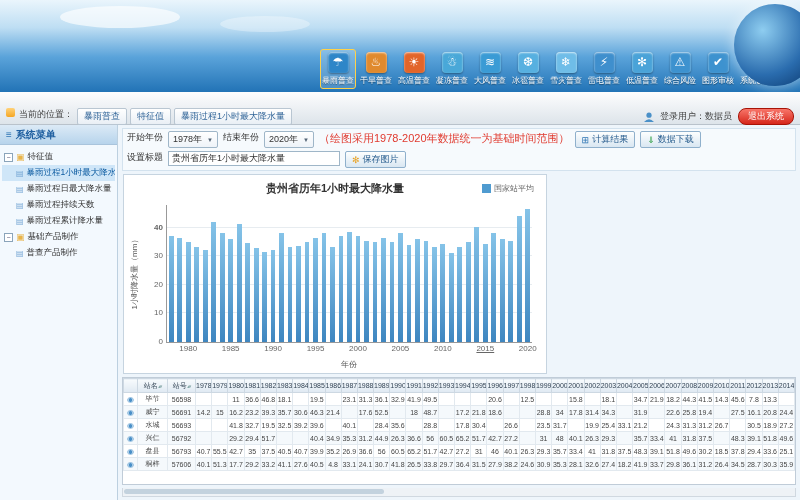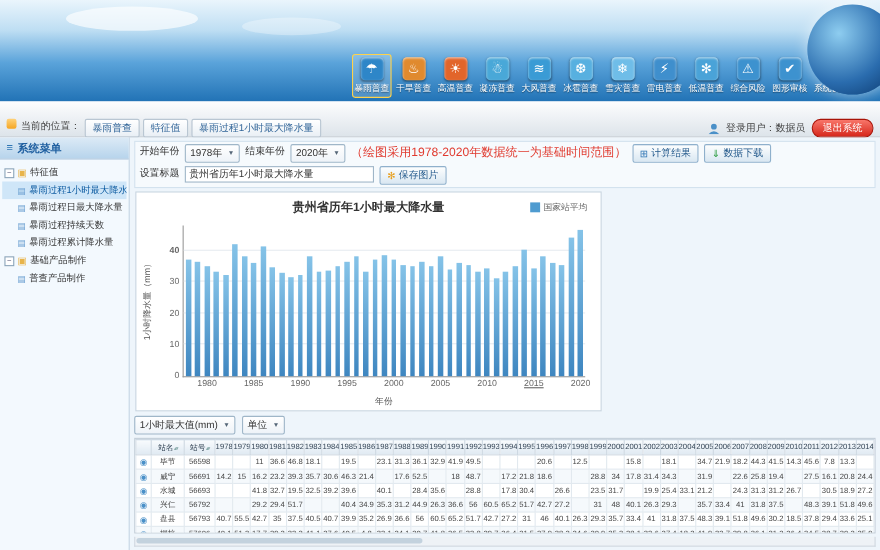--- a/index.html
+++ b/index.html
@@ -321,30 +321,20 @@
             <div class="bar" style="left: 324.426px; width: 4.75349px; height: 108.744px;"></div>
             <div class="bar" style="left: 332.914px; width: 4.75349px; height: 103.321px;"></div>
             <div class="bar" style="left: 341.402px; width: 4.75349px; height: 100.752px;"></div>
             <div class="bar" style="left: 349.891px; width: 4.75349px; height: 126.154px;"></div>
             <div class="bar" style="left: 358.379px; width: 4.75349px; height: 132.719px;"></div>
             <div class="xtick" style="left: 360.756px;">2020</div>
           </div>
         <div class="xlabel">年份</div>
       </div>
 
-      <div class="table-controls">
-        <span class="mini-select">
-          <span>1小时最大值(mm)</span>
-            <span class="arrow">▼</span>
-        </span>
-        <span class="mini-select">
-          <span>单位</span>
-            <span class="arrow">▼</span>
-        </span>
-      </div>
 
       <div class="table-wrap">
         <table>
           <thead>
               <tr id="thead-row">
                 <th style="width: 14px;"></th>
                 <th style="width: 30px;">站名<span class="sort-arrows"> ▴▾</span></th>
                 <th style="width: 28px;">站号<span class="sort-arrows"> ▴▾</span></th>
                 <th>1978</th>
                 <th>1979</th>

